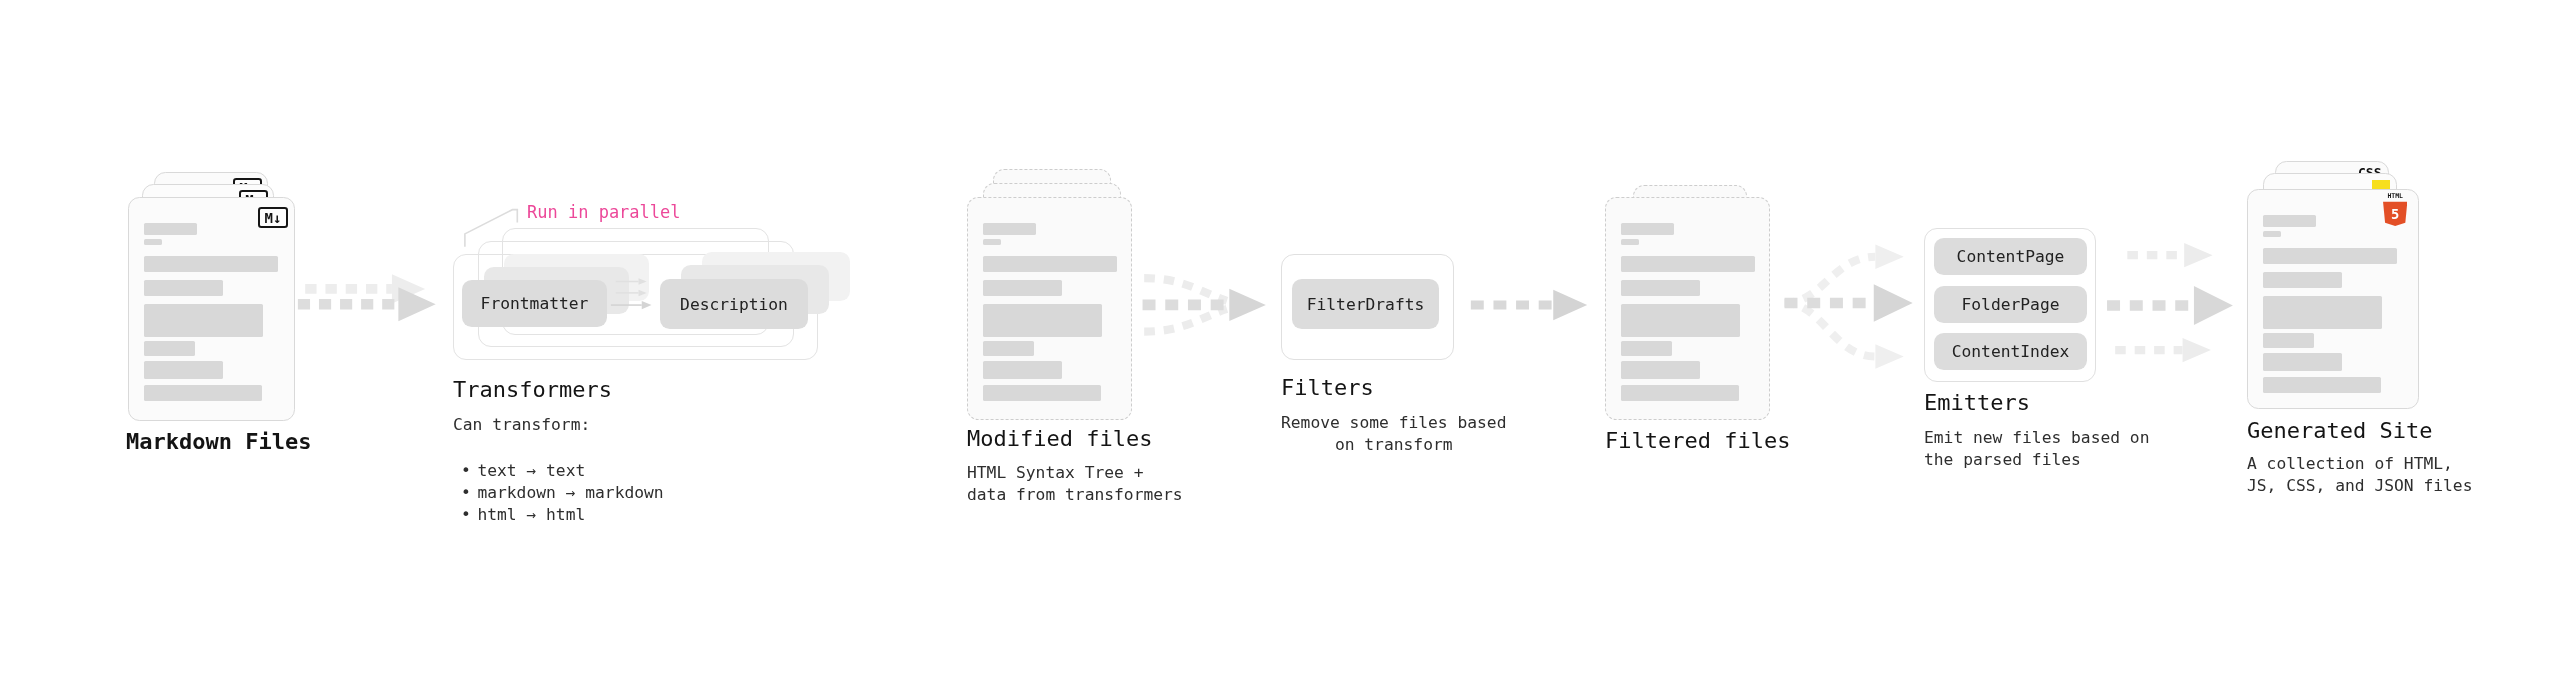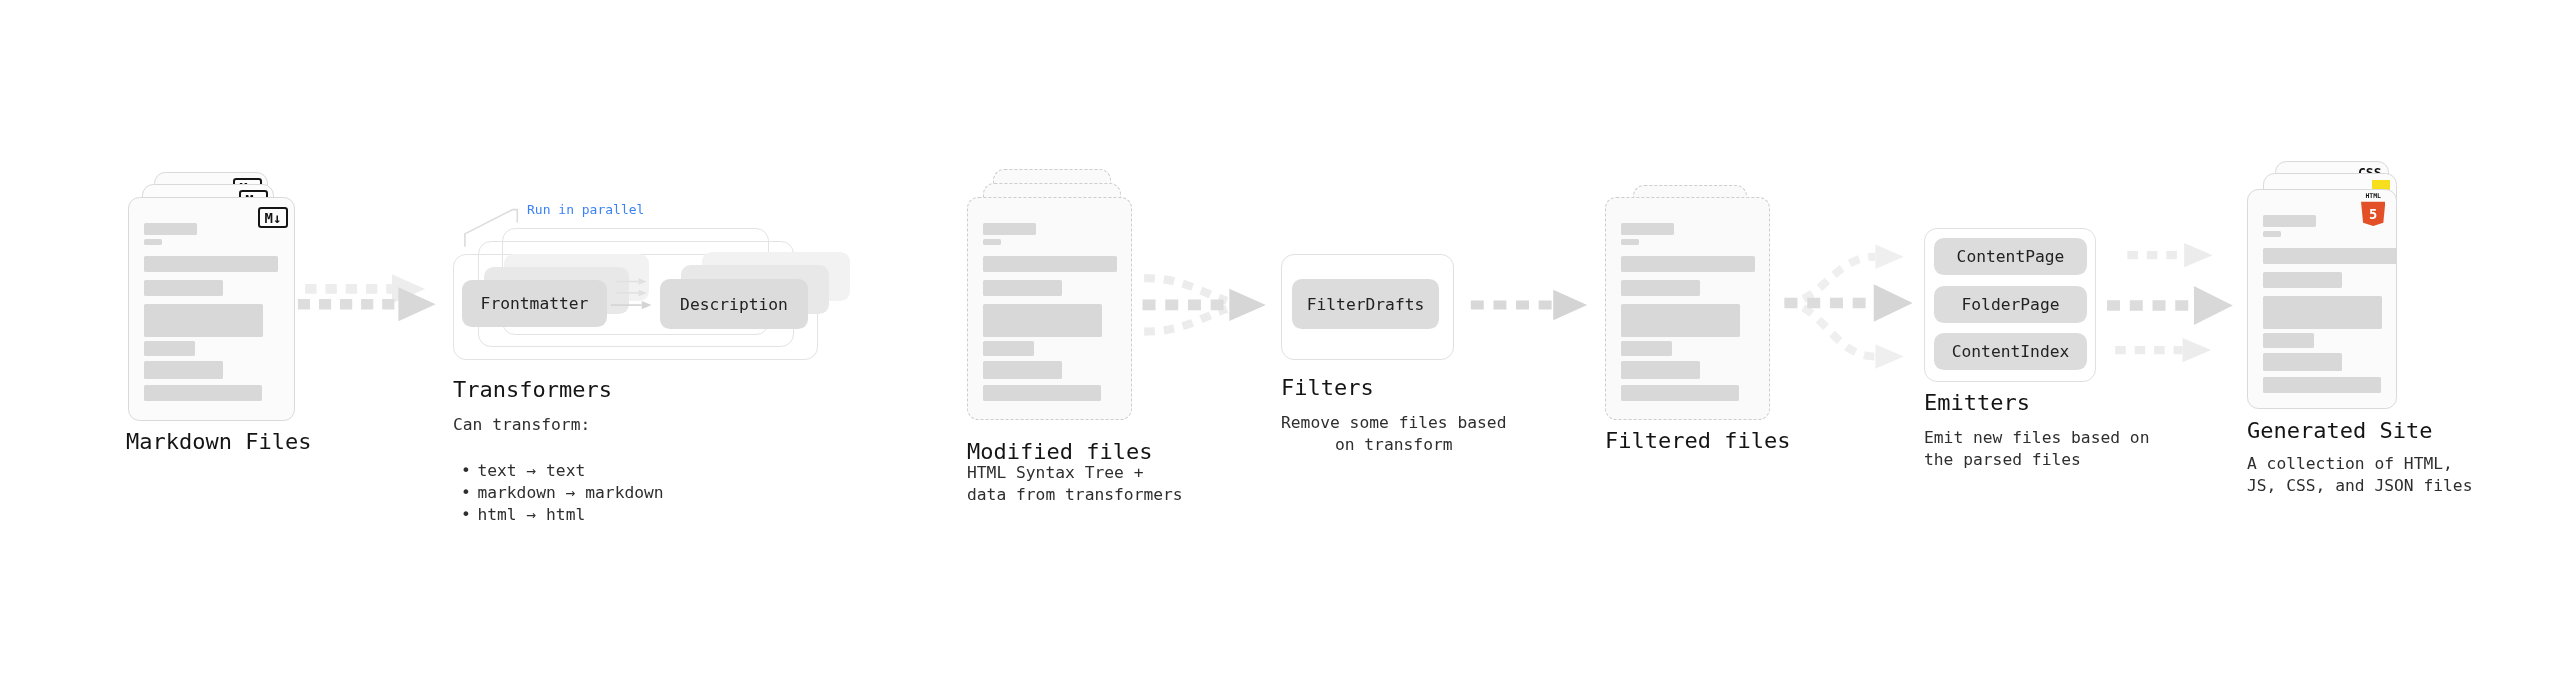--- a/index.html
+++ b/index.html
@@ -21,21 +21,21 @@
   .panel{position:absolute;background:#ffffff;border:1.6px solid #e0e0e0;border-radius:13px;box-sizing:border-box;}
   
   .chip{position:absolute;background:#dcdcdc;border-radius:9.8px;display:flex;align-items:center;justify-content:center;
     font-size:16.3px;color:#222222;white-space:nowrap;}
   .chip.ghost1{background:#e8e8e8;}
   .chip.ghost2{background:#f2f2f2;}
   .chip.inflow{position:static;}
   
   .stage-title{position:absolute;font-size:22px;line-height:1.2;color:#141414;white-space:nowrap;}
   .stage-sub{position:absolute;font-size:16.3px;line-height:22px;color:#2e2e2e;white-space:nowrap;}
-  .note-text{position:absolute;font-size:13px;color:#3b82f6;white-space:nowrap;}
+  .note-text{position:absolute;font-size:17px;color:#ec4899;white-space:nowrap;}
   ul.bullets{list-style:none;margin:0;padding:0;}
   ul.bullets li::before{content:"•";margin:0 6.5px 0 8.1px;}
   
   .panel-stack{display:flex;flex-direction:column;gap:10.6px;padding:9px;}
   .panel-stack .chip{width:153px;height:37px;border-radius:9.8px;}
   
   .css-badge{position:absolute;font-size:13px;font-weight:bold;color:#111;line-height:1;text-align:center;}
   .css-badge .bluebar{height:2.4px;background:#1572b6;margin-top:0.8px;}
   .js-badge{position:absolute;background:#f7df1e;}
   svg{display:block;}
@@ -56,21 +56,21 @@
       <span class="md-badge" style="right:6.5px;top:9px;">M↓</span>
     <div class="bar" style="top: 25px; height: 12.2px; width: 53px;"></div>
         <div class="bar" style="top: 41px; height: 5.7px; width: 18.7px;"></div>
         <div class="bar" style="top: 58px; height: 16.3px; width: 134px;"></div>
         <div class="bar" style="top: 82px; height: 16.3px; width: 79px;"></div>
         <div class="bar" style="top: 106px; height: 32.5px; width: 119px;"></div>
         <div class="bar" style="top: 143px; height: 15.4px; width: 51px;"></div>
         <div class="bar" style="top: 163px; height: 18px; width: 79px;"></div>
         <div class="bar" style="top: 187px; height: 16.3px; width: 118px;"></div>
       </div>
-    <div class="stage-title" style="left:126px;top:429px;">Markdown Files</div>
+    <div class="stage-title" style="left:126px;top:429px;font-weight:bold;">Markdown Files</div>
   </div>
 
   <svg class="abs" style="left:293px;top:267px;" width="150" height="77" viewBox="0 0 185 95">
     <line x1="15" y1="27" x2="122" y2="27" stroke="#ededed" stroke-width="12" stroke-dasharray="14 11"></line>
     <polygon points="122,9 163,27 122,45" fill="#ededed"></polygon>
     <line x1="6" y1="46" x2="130" y2="46" stroke="#dddddd" stroke-width="13" stroke-dasharray="15 11"></line>
     <polygon points="130,25 176,46 130,67" fill="#d8d8d8"></polygon>
   </svg>
 
   <div>
@@ -122,21 +122,21 @@
     <div class="doc dashed bars" style="left:967px;top:197px;width:165px;height:223px;z-index:3;">
         <div class="bar" style="top: 25px; height: 12.2px; width: 53px;"></div>
         <div class="bar" style="top: 41px; height: 5.7px; width: 18.7px;"></div>
         <div class="bar" style="top: 58px; height: 16.3px; width: 134px;"></div>
         <div class="bar" style="top: 82px; height: 16.3px; width: 79px;"></div>
         <div class="bar" style="top: 106px; height: 32.5px; width: 119px;"></div>
         <div class="bar" style="top: 143px; height: 15.4px; width: 51px;"></div>
         <div class="bar" style="top: 163px; height: 18px; width: 79px;"></div>
         <div class="bar" style="top: 187px; height: 16.3px; width: 118px;"></div>
       </div>
-    <div class="stage-title" style="left:967px;top:426px;margin-top:13px;">Modified files</div>
+    <div class="stage-title" style="left:967px;top:426px;">Modified files</div>
     <div class="stage-sub" style="left:967px;top:462px;">
       <div>HTML Syntax Tree +</div>
       <div>data from transformers</div>
     </div>
   </div>
 
   <div>
     <div class="panel" style="left:1281px;top:254px;width:173px;height:106px;"></div>
     <div class="chip" style="left:1292px;top:279px;width:147px;height:50px;">FilterDrafts</div>
     <div class="stage-title" style="left:1281px;top:375px;text-align:right;">Filters</div>
@@ -200,21 +200,21 @@
   <div>
     <div class="doc" style="left:2275px;top:161px;width:114px;height:203px;z-index:1;">
       <div class="css-badge" style="right:6.5px;top:4.1px;">
         <div>CSS</div>
         <div class="bluebar"></div>
       </div>
     </div>
     <div class="doc" style="left:2263px;top:173px;width:134px;height:207px;z-index:2;background:#fcfcfc;">
       <div class="js-badge" style="right:5.7px;top:5.7px;width:18px;height:10.6px;"></div>
     </div>
-    <div class="doc bars" style="left:2247px;top:189px;width:150px;height:220px;z-index:3;">
+    <div class="doc bars" style="left:2247px;top:189px;width:172px;height:220px;z-index:3;">
       <svg style="position:absolute;right:10.6px;top:2.4px;" width="24.4" height="34" viewBox="0 0 30 42">
         <text x="15" y="8" text-anchor="middle" font-size="8" font-weight="bold" fill="#111" font-family="DejaVu Sans Mono, monospace">HTML</text>
         <polygon points="0,12 30,12 27.5,38 15,42 2.5,38" fill="#e34f26"></polygon>
         <text x="15" y="33" text-anchor="middle" font-size="17" font-weight="bold" fill="#ffffff" font-family="DejaVu Sans Mono, monospace">5</text>
       </svg>
     <div class="bar" style="top: 25px; height: 12.2px; width: 53px;"></div>
         <div class="bar" style="top: 41px; height: 5.7px; width: 18.7px;"></div>
         <div class="bar" style="top: 58px; height: 16.3px; width: 134px;"></div>
         <div class="bar" style="top: 82px; height: 16.3px; width: 79px;"></div>
         <div class="bar" style="top: 106px; height: 32.5px; width: 119px;"></div>

